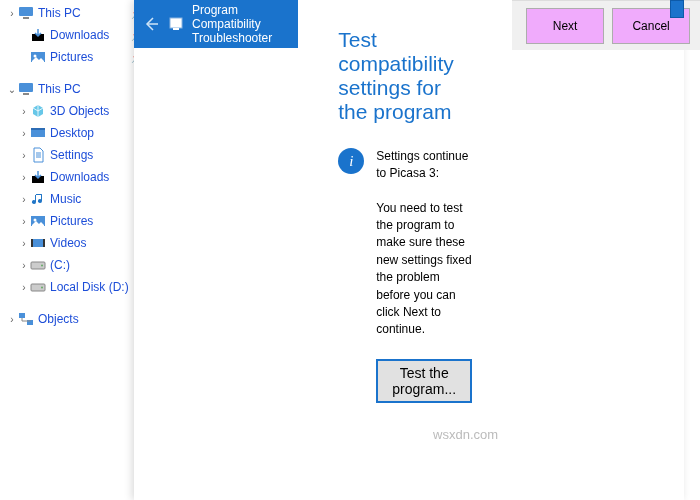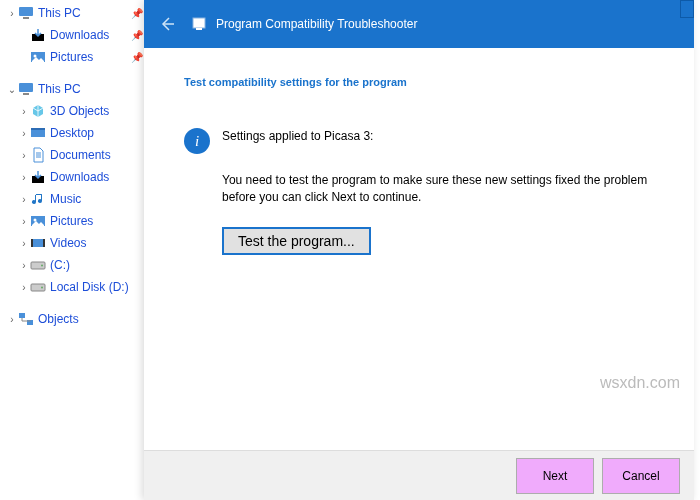--- a/index.html
+++ b/index.html
@@ -47,28 +47,28 @@
       margin-left: auto;
       margin-right: 6px;
       color: #888;
       font-size: 10px;
     }
     .tree-item.indent { padding-left: 18px; }
     .tree-item .label { color: #1d4ed8; }
 
     .dialog {
       position: absolute;
-      left: 144px;
+      left: 134px;
       top: 0;
       width: 550px;
       height: 500px;
       background: #fff;
       box-shadow: -2px 0 8px rgba(0,0,0,0.15);
       display: flex;
-      flex-direction: column;
+      flex-direction: row;
     }
     .dialog-header {
       height: 48px;
       background: #1a73cc;
       display: flex;
       align-items: center;
       padding: 0 12px 0 8px;
       color: #fff;
     }
     .back-arrow {
@@ -89,23 +89,23 @@
       justify-content: center;
     }
     .header-title { font-size: 12px; }
     .dialog-body {
       flex: 1;
       padding: 28px 40px 10px 40px;
       position: relative;
     }
     .dialog-body h1 {
       color: #1a73cc;
-      font-size: 11px;
-      font-weight: bold;
-      margin-bottom: 40px;
+      font-size: 21px;
+      font-weight: normal;
+      margin-bottom: 24px;
     }
     .info-row {
       display: flex;
       margin-bottom: 18px;
     }
     .info-icon {
       width: 26px;
       height: 26px;
       border-radius: 50%;
       background: #1a73cc;
@@ -150,21 +150,21 @@
       height: 36px;
       background: #f0abfc;
       border: 1px solid #adadad;
       font-size: 12px;
       cursor: pointer;
     }
     .watermark {
       position: absolute;
       right: 14px;
       bottom: 58px;
-      font-size: 16px;
+      font-size: 13px;
       color: #bbb;
     }
     .win-btn {
       position: absolute;
       top: 0;
       right: 0;
       width: 14px;
       height: 18px;
       background: #1a73cc;
       border: 1px solid #0d5aa8;
@@ -243,21 +243,21 @@
 
   </div>
     <div class="tree-item indent">
     <span class="chev ">›</span>
     <span class="icon">
         <svg width="16" height="16" viewBox="0 0 16 16">
           <path d="M4 1h6l3 3v11H4z" fill="#fff" stroke="#4a90d9"></path>
           <path d="M6 6h5M6 8h5M6 10h5" stroke="#4a90d9"></path>
         </svg>
       </span>
-    <span class="label">Documents</span>
+    <span class="label">Settings</span>
 
   </div>
     <div class="tree-item indent">
     <span class="chev ">›</span>
     <span class="icon">
         <svg width="16" height="16" viewBox="0 0 16 16">
           <rect x="2" y="7" width="12" height="7" fill="#ffd d=78"></rect>
           <path d="M8 2v6M5 6l3 3 3-3" stroke="#4a90d9" stroke-width="1.5" fill="none"></path>
         </svg>
       </span>
@@ -352,21 +352,21 @@
     </span>
     <span class="header-title">Program Compatibility Troubleshooter</span>
   </div>
 
   <div class="dialog-body">
     <h1>Test compatibility settings for the program</h1>
 
     <div class="info-row">
       <div class="info-icon">i</div>
       <div class="info-text">
-        <div>Settings applied to Picasa 3:</div>
+        <div>Settings continue to Picasa 3:</div>
       </div>
     </div>
 
     <div class="instruction">You need to test the program to make sure these new settings fixed the problem before you can click Next to continue.</div>
 
     <button class="test-btn">Test the program...</button>
 
     <div class="watermark">wsxdn.com</div>
   </div>
 

